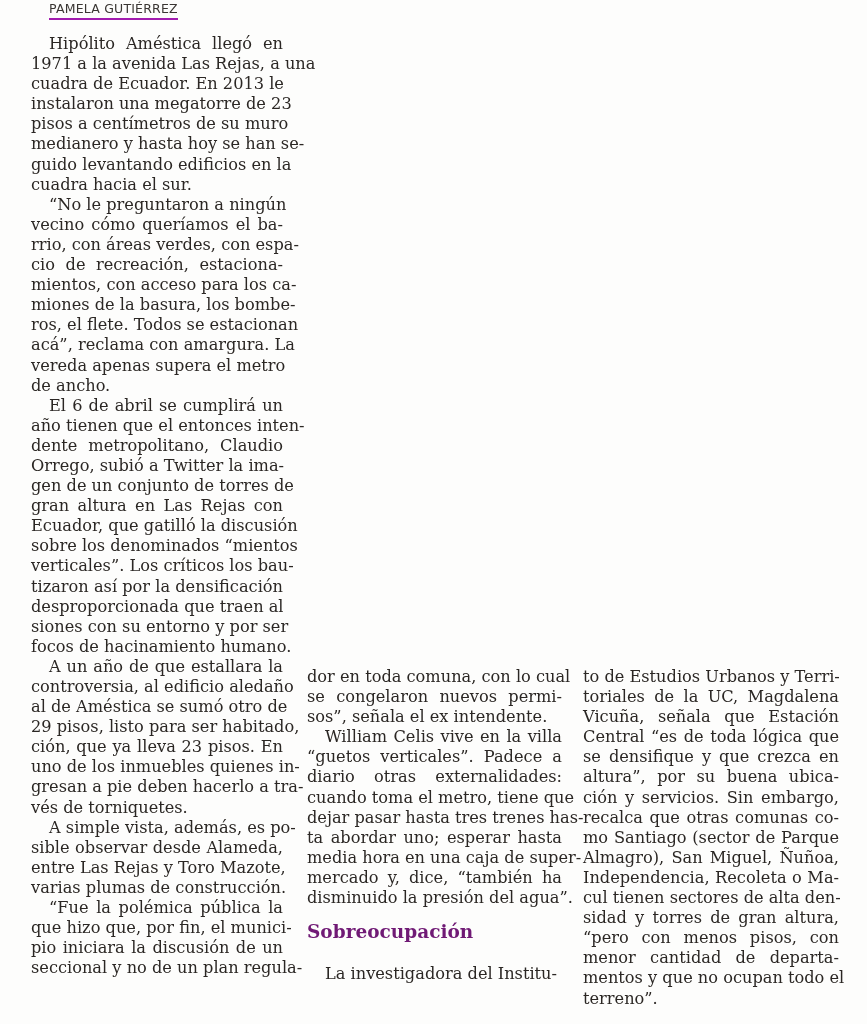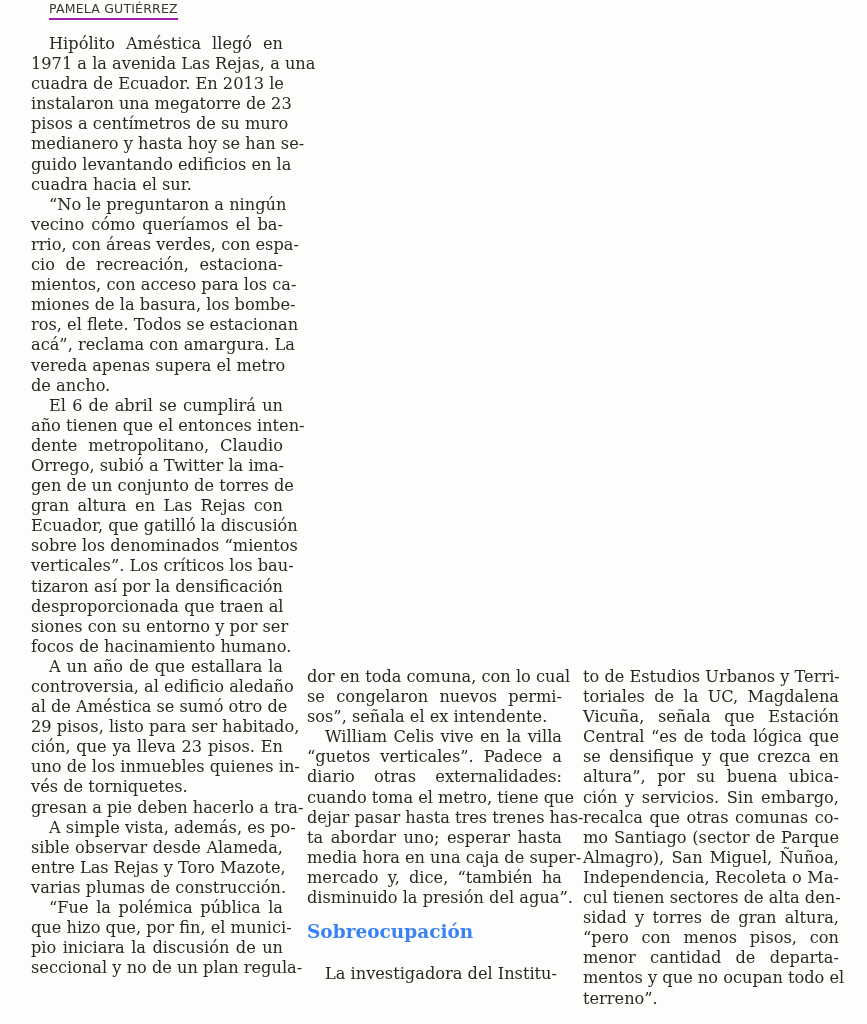--- a/index.html
+++ b/index.html
@@ -18,21 +18,21 @@
     font-family: "DejaVu Serif", serif;
     font-size: 16.2px;
     line-height: 20.1px;
     color: #2b2724;
   }
   #col1 { left: 31px; top: 34px; width: 252px; }
   #col2 { left: 307px; top: 667px; width: 255px; }
   #col3 { left: 583px; top: 667px; width: 256px; }
   .subhead {
     font-family: "DejaVu Serif", serif; font-weight: bold; font-size: 18.5px;
-    margin: 14px 0 22px 0; text-indent: 0; color: #3b82f6;
+    margin: 14px 0 22px 0; text-indent: 0; color: #701a75;
   }
   .line { display: block; text-align: justify; text-align-last: justify; white-space: nowrap; }
   .line.last { text-align-last: left; }
   .line.ind { padding-left: 18px; }
 </style>
 </head>
 <body>
 
 <div class="byline">PAMELA GUTIÉRREZ</div>
 
@@ -74,22 +74,22 @@
       <span class="line">siones con su entorno y por ser</span>
       <span class="line last">focos de hacinamiento humano.</span>
     </div>
     <div>
       <span class="line ind">A un año de que estallara la</span>
       <span class="line">controversia, al edificio aledaño</span>
       <span class="line">al de Améstica se sumó otro de</span>
       <span class="line">29 pisos, listo para ser habitado,</span>
       <span class="line">ción, que ya lleva 23 pisos. En</span>
       <span class="line">uno de los inmuebles quienes in-</span>
+      <span class="line">gresan a pie deben hacerlo a tra-</span>
       <span class="line last">vés de torniquetes.</span>
-      <span class="line">gresan a pie deben hacerlo a tra-</span>
     </div>
     <div>
       <span class="line ind">A simple vista, además, es po-</span>
       <span class="line">sible observar desde Alameda,</span>
       <span class="line">entre Las Rejas y Toro Mazote,</span>
       <span class="line last">varias plumas de construcción.</span>
     </div>
     <div>
       <span class="line ind">“Fue la polémica pública la</span>
       <span class="line">que hizo que, por fin, el munici-</span>

